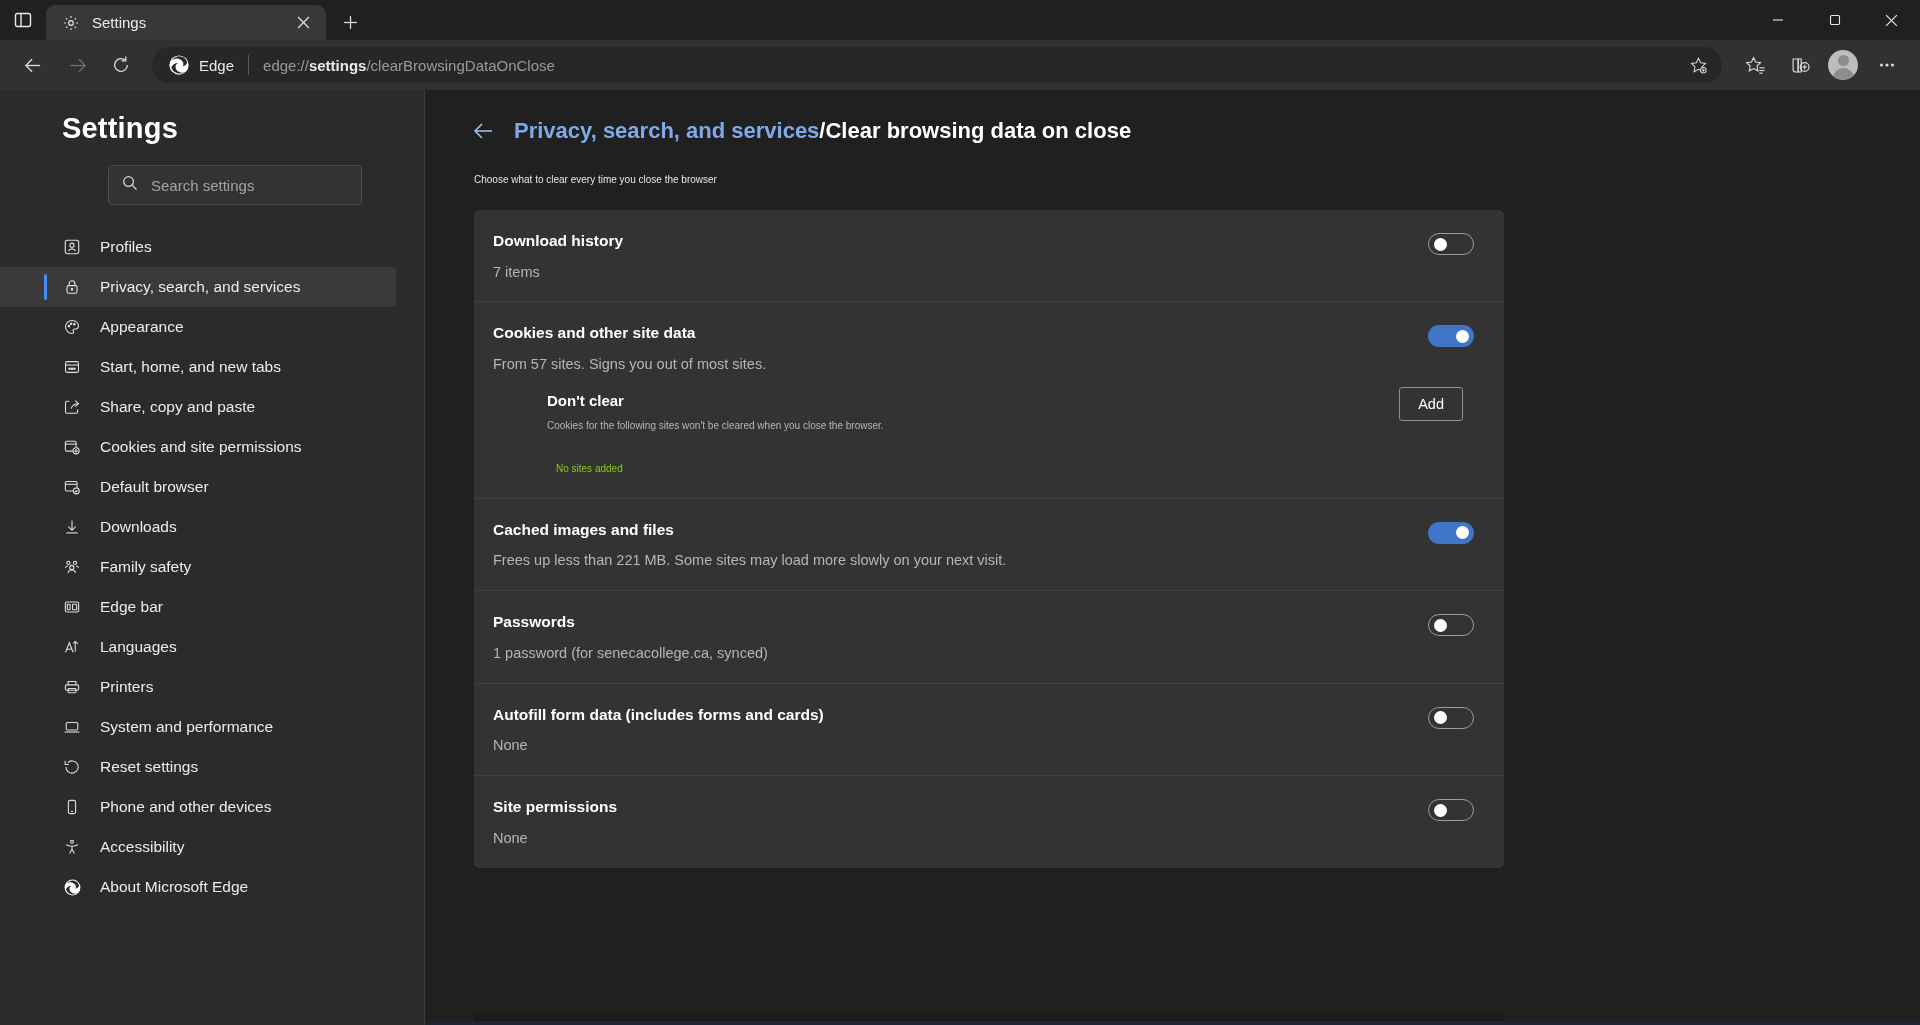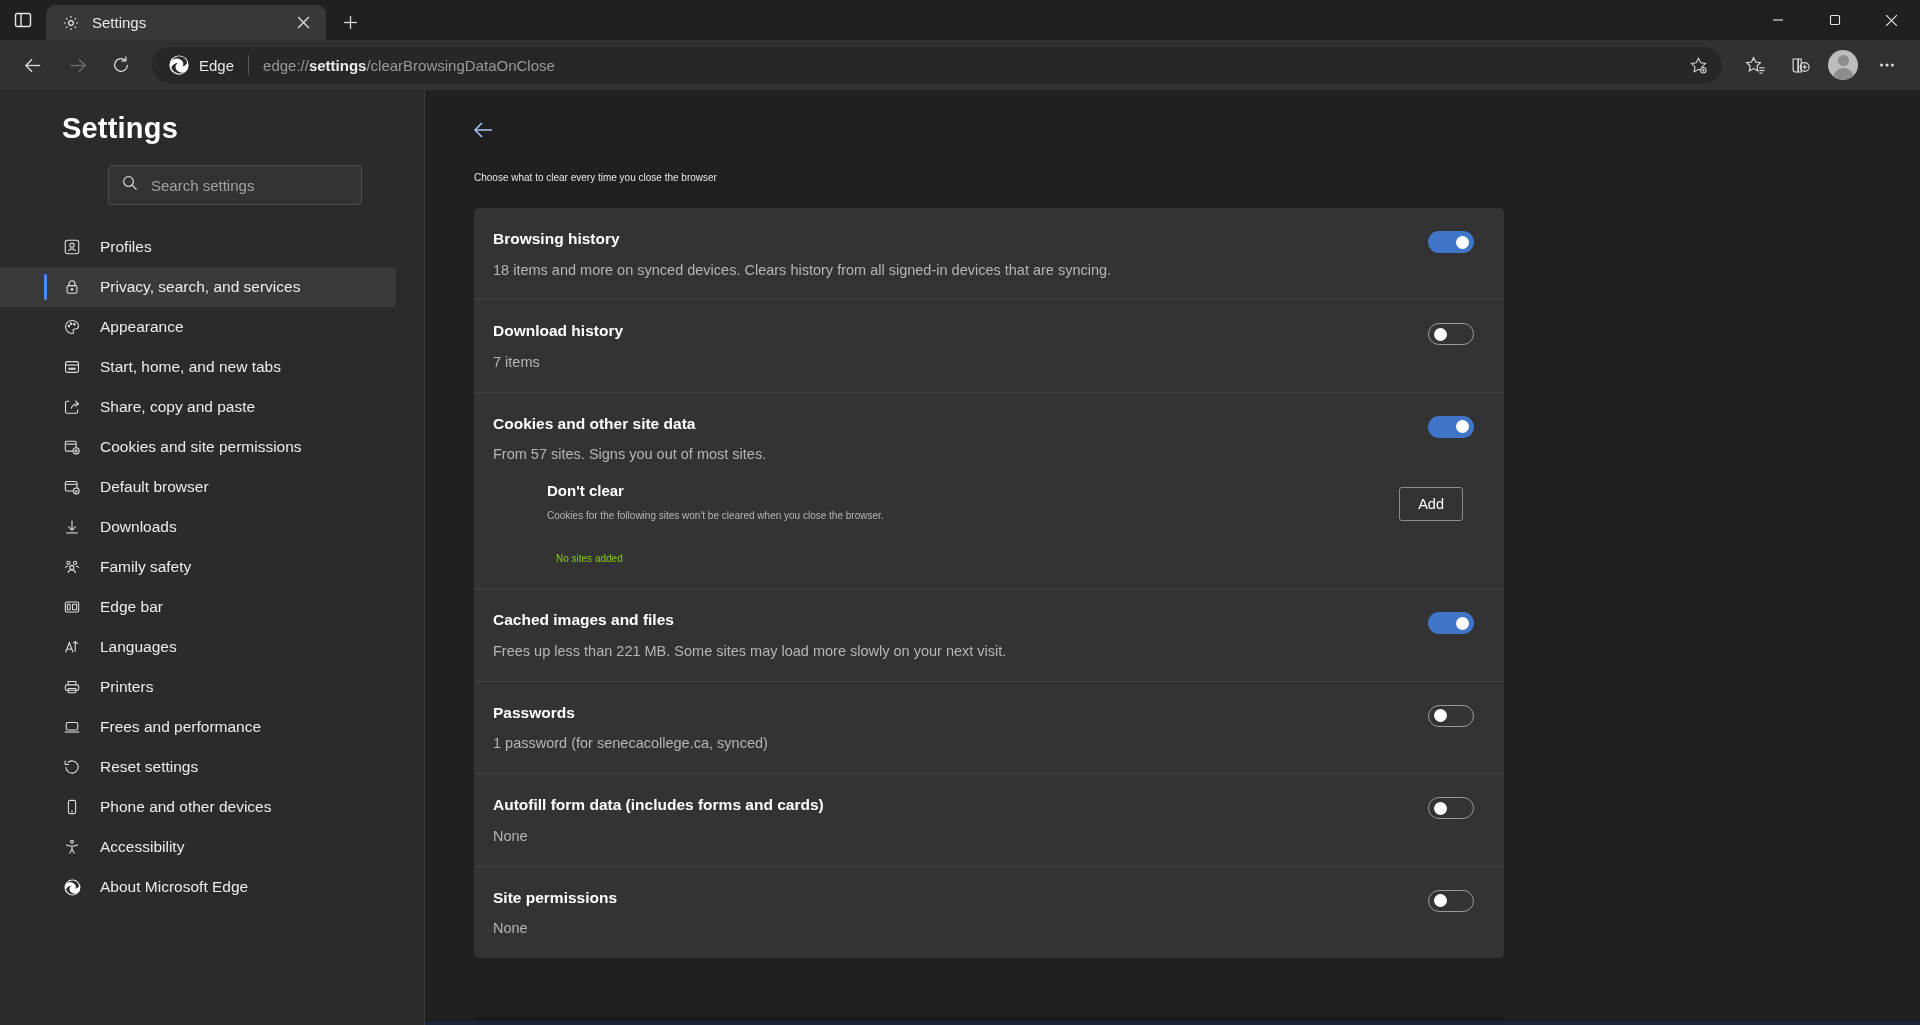--- a/index.html
+++ b/index.html
@@ -175,21 +175,21 @@
   .toggle.off { background: transparent; border: 1px solid #9b9b9b; }
   .toggle .knob {
     position: absolute; width: 13px; height: 13px; border-radius: 50%;
     background: #ffffff; top: 4.5px;
   }
   .toggle.on .knob { right: 5px; background: #ffffff; }
   .toggle.off .knob { left: 5px; top: 3.5px; }
 
   .sub-block { padding: 18px 0 0 54px; }
   .sub-head {
-    display: flex; align-items: flex-end; justify-content: space-between; gap: 35px;
+    display: flex; align-items: flex-start; justify-content: space-between; gap: 35px;
     padding-right: 11px;
   }
   .sub-title { color: #ffffff; font-size: 15px; font-weight: 600; }
   .sub-desc { color: #b6b6b6; font-size: 10px; margin-top: 11px; }
   .add-btn {
     background: transparent; border: 1px solid #8d8d8d; border-radius: 3px;
     color: #ffffff; font-size: 14.5px; padding: 8px 18px;
     font-family: "Liberation Sans", sans-serif; flex: 0 0 auto; margin-top: -5px;
   }
   .empty-note { color: #84cc16; font-size: 10px; padding: 32px 0 4px 9px; }
@@ -481,21 +481,21 @@
         <span class="nav-label">Printers</span>
       </div>
 
       <div class="nav-item">
         <span class="nav-icon">
           <svg width="18" height="18" viewBox="0 0 20 20" fill="none" stroke="currentColor" stroke-width="1.2">
               <rect x="3.6" y="5" width="12.8" height="8.4" rx="1.4"></rect>
               <line x1="1.8" y1="15.6" x2="18.2" y2="15.6"></line>
             </svg>
         </span>
-        <span class="nav-label">Frees and performance</span>
+        <span class="nav-label">System and performance</span>
       </div>
 
       <div class="nav-item">
         <span class="nav-icon">
           <svg width="18" height="18" viewBox="0 0 20 20" fill="none" stroke="currentColor" stroke-width="1.2">
               <path d="M3.2 10a6.8 6.8 0 1 0 2-4.8"></path>
               <polyline points="2.4,3 2.4,7.2 6.6,7.2"></polyline>
             </svg>
         </span>
         <span class="nav-label">Reset settings</span>
@@ -537,37 +537,27 @@
   </div>
 
   <div class="main">
     <div class="breadcrumb">
       <span class="back-arrow">
         <svg width="24" height="24" viewBox="0 0 24 24" fill="none" stroke="currentColor" stroke-width="1.5">
             <line x1="3.5" y1="12" x2="20" y2="12"></line>
             <polyline points="10,5 3,12 10,19"></polyline>
           </svg>
       </span>
+      <span class="crumb-text"><span class="crumb-link">Privacy, search, and services</span><span class="crumb-sep">/</span><span class="crumb-current">Clear browsing data on close</span></span>
     </div>
 
     <div class="subtitle">Choose what to clear every time you close the browser</div>
 
     <div class="card">
 
-      <div class="row">
-        <div class="row-head">
-          <div>
-            <div class="row-title">Browsing history</div>
-            <div class="row-desc">18 items and more on synced devices. Clears history from all signed-in devices that are syncing.</div>
-          </div>
-          <div class="toggle on">
-              <span class="knob"></span>
-            </div>
-        </div>
-      </div>
 
       <div class="row">
         <div class="row-head">
           <div>
             <div class="row-title">Download history</div>
             <div class="row-desc">7 items</div>
           </div>
           <div class="toggle off">
               <span class="knob"></span>
             </div>

